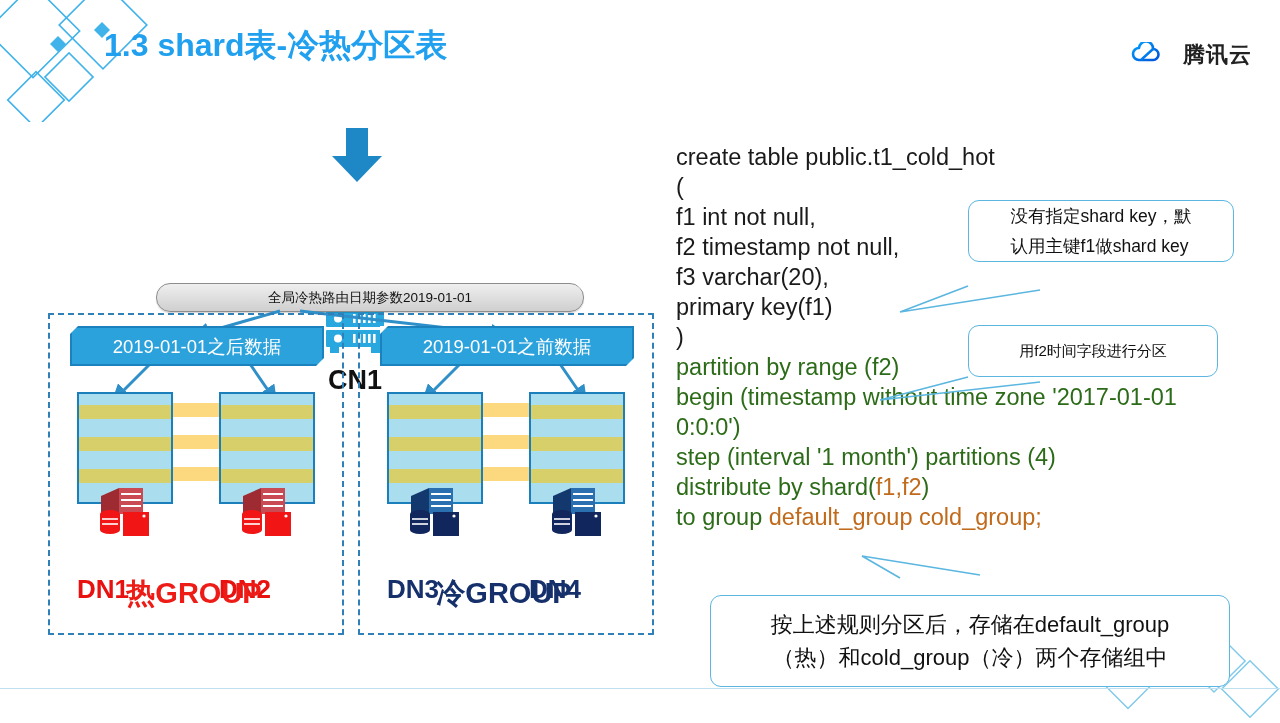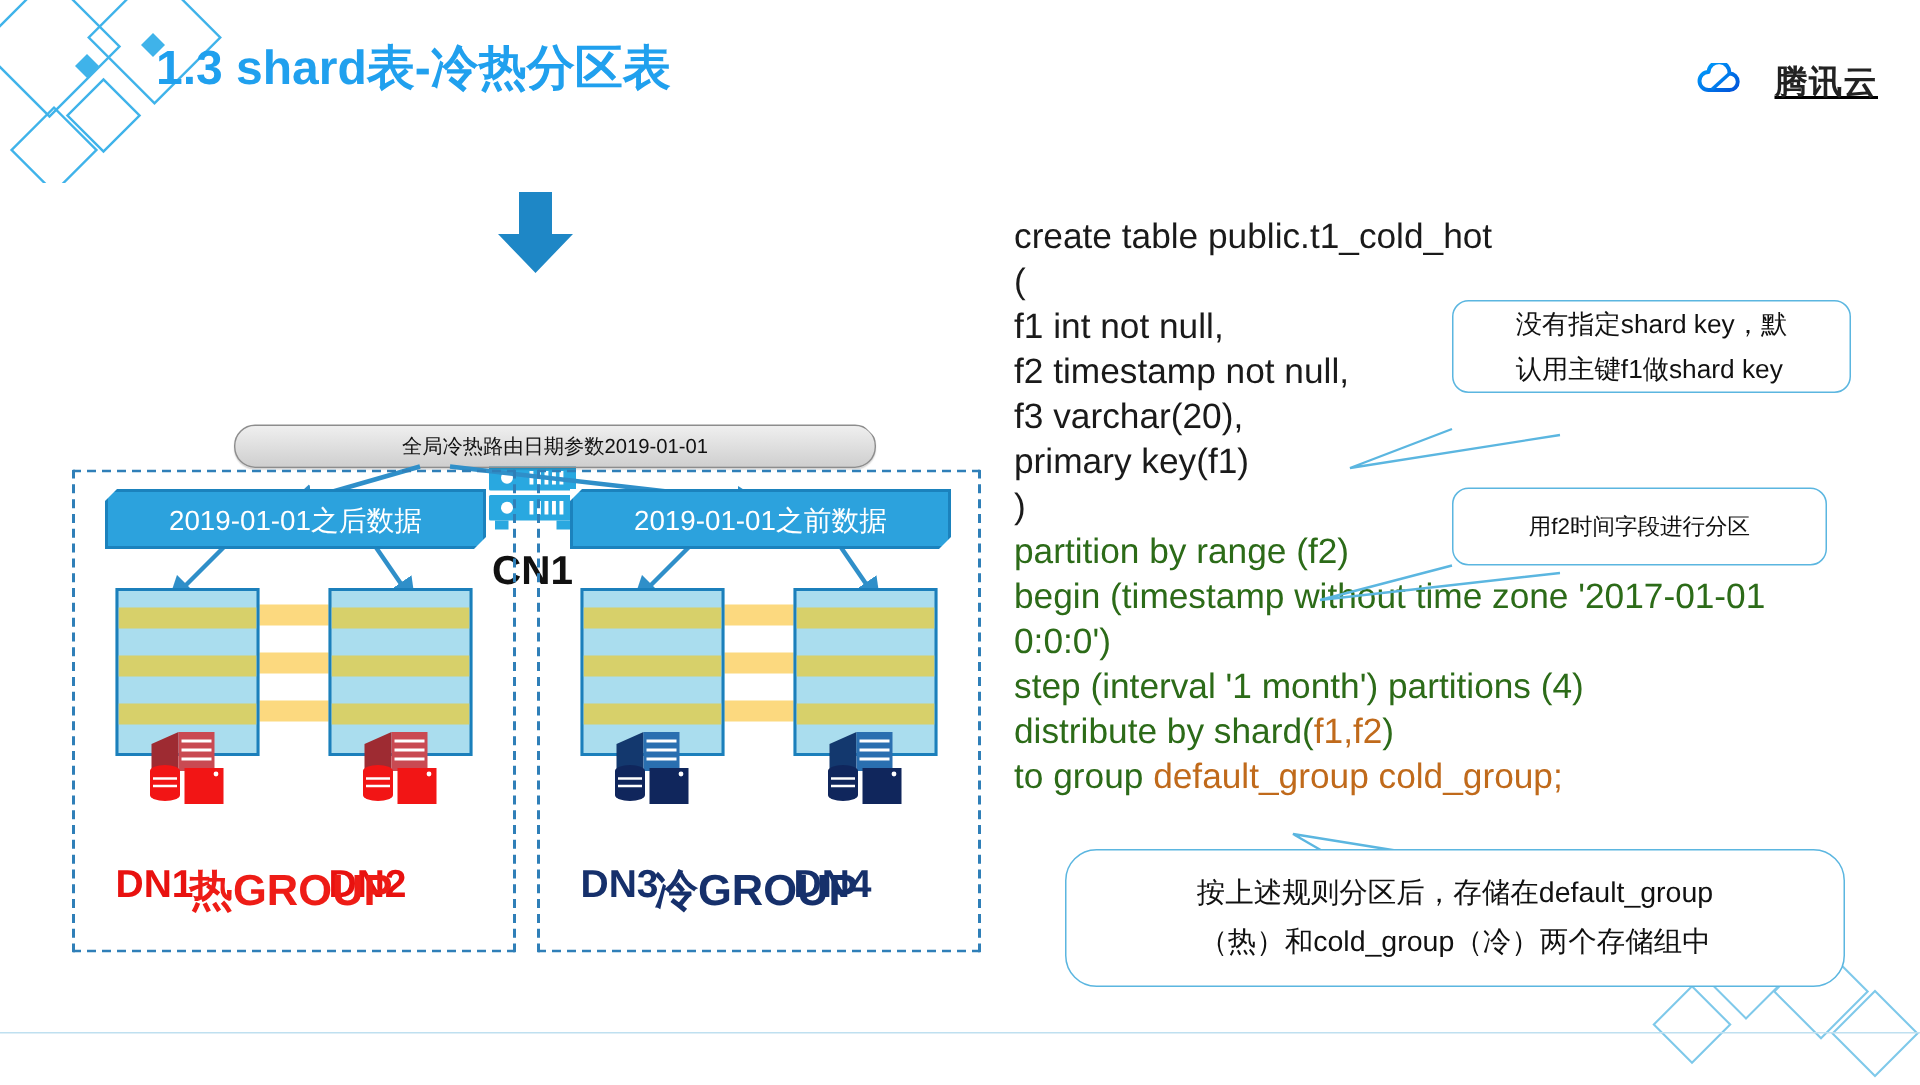--- a/index.html
+++ b/index.html
@@ -17,21 +17,21 @@
   .deco-br{right:0px;bottom:0px;width:200px;height:110px;}
 
   
   .slide-title{
     position:absolute;left:104px;top:24px;
     font-size:32px;font-weight:bold;color:#20a0ee;
     letter-spacing:0px;white-space:nowrap;text-align:center;
   }
   .logo{
     position:absolute;right:28px;top:40px;
-    display:flex;align-items:center;gap:20px;text-decoration:underline;
+    display:flex;align-items:center;gap:20px;
   }
   .logo-text{font-size:22px;font-weight:bold;color:#222;letter-spacing:1px;}
 
   
   .diagram{position:absolute;left:0;top:120px;width:660px;height:540px;}
 
   .arrow-down{position:absolute;left:326px;top:8px;}
 
   .cn-icon{position:absolute;left:320px;top:168px;}
   .cn-label{
@@ -115,22 +115,22 @@
   
   .callout{
     position:absolute;background:#fff;border:1.6px solid #5bb6e0;
     border-radius:11px;color:#111;
     display:flex;align-items:center;justify-content:center;
     box-sizing:border-box;
   }
   .c1{left:968px;top:200px;width:266px;height:62px;font-size:17.5px;
       line-height:30px;padding:6px 14px;text-align:left;}
   .c2{left:968px;top:325px;width:250px;height:52px;font-size:15px;padding:4px 12px;}
-  .c3{left:710px;top:566px;width:520px;height:92px;font-size:19px;
-      line-height:33px;padding:6px 18px;text-align:center;border-radius:21px;}
+  .c3{left:710px;top:595px;width:520px;height:92px;font-size:22px;
+      line-height:33px;padding:6px 18px;text-align:center;}
 
   .leader{position:absolute;pointer-events:none;}
 
   
   .footer-rule{
     position:absolute;left:0;right:0;bottom:34px;height:1px;background:#bfe0f0;
   }
   .footer-text{
     position:absolute;left:0;right:0;bottom:12px;text-align:center;
     font-size:13.5px;color:#9aa3a8;

